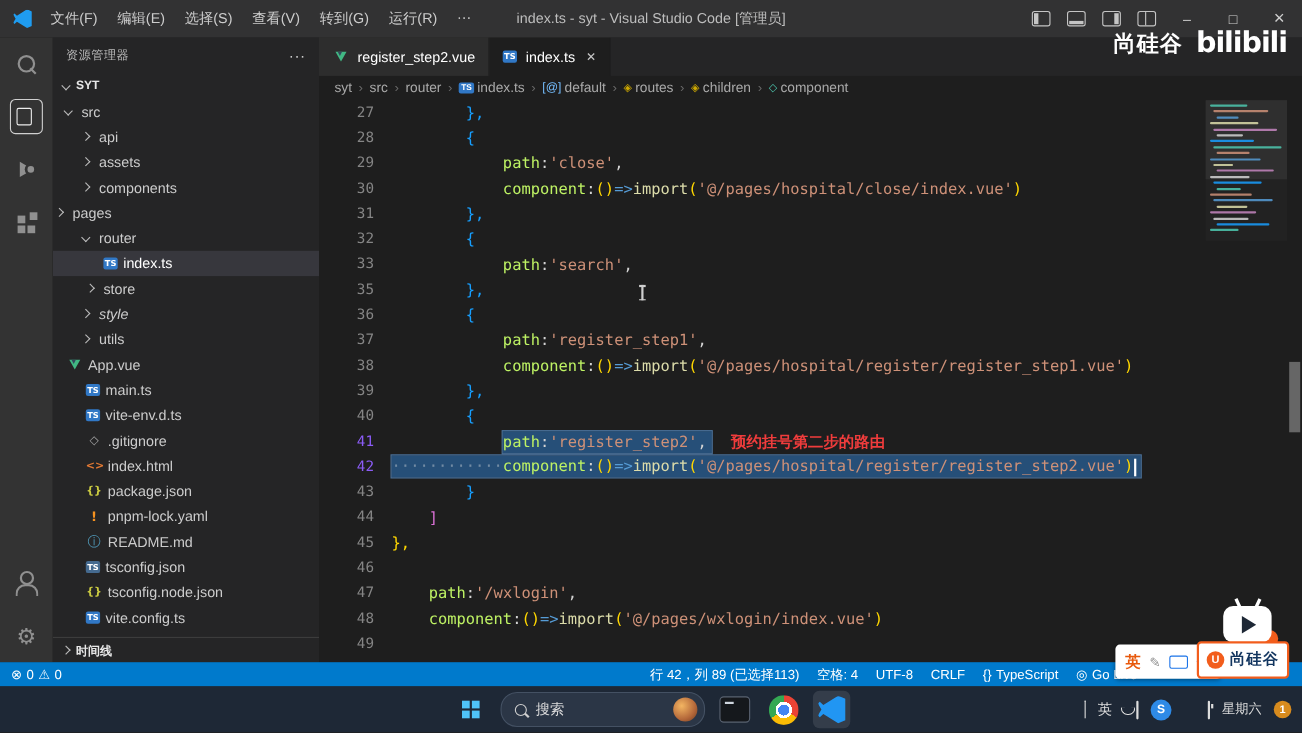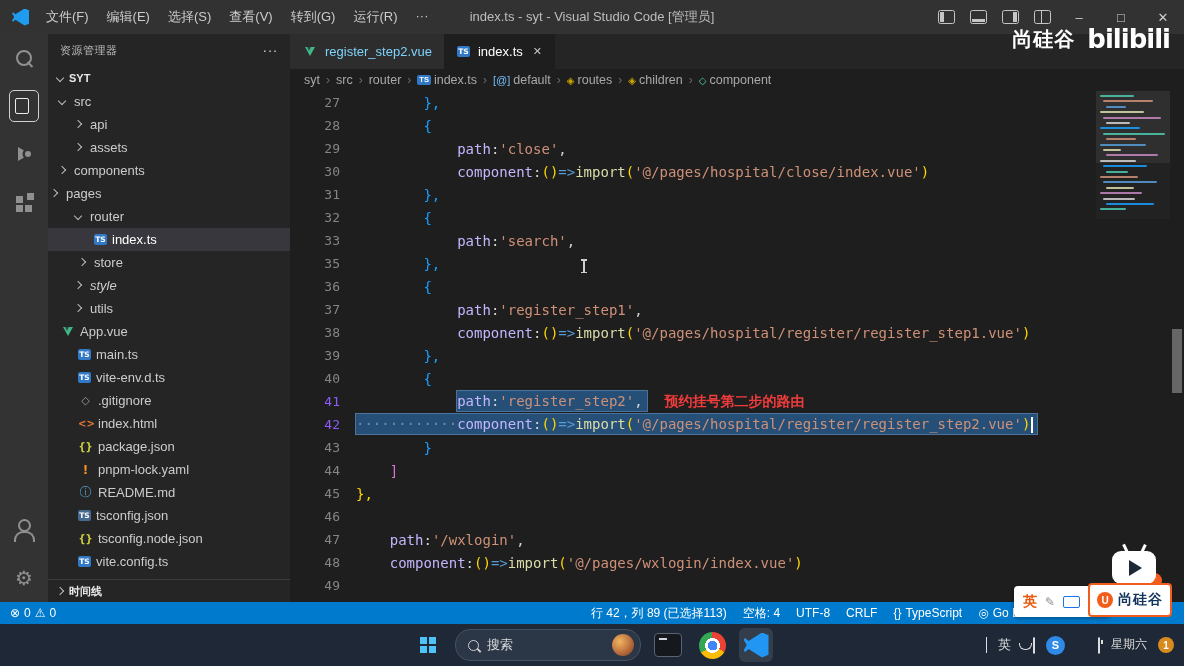--- a/index.html
+++ b/index.html
@@ -60,36 +60,36 @@
   .ic-json{color:#cbcb41;font-size:10px;}
   .ic-yaml{color:#f69220;font-size:12px;}
   .ic-md{color:#519aba;font-size:12px;font-weight:400;}
   .ic-git{color:#9e9e9e;font-size:11px;}
   .sb-timeline{height:22px;border-top:1px solid #3c3c3c;display:flex;align-items:center;font-size:11px;font-weight:700;color:#e7e7e7;padding:0 6px;flex:none;}
   
   .editor{flex:1;display:flex;flex-direction:column;background:#1e1e1e;position:relative;min-width:0;}
   .tabbar{height:35px;background:#252526;display:flex;flex:none;}
   .tab{display:flex;align-items:center;padding:0 12px;font-size:13px;border-right:1px solid #1e1e1e;white-space:nowrap;}
   .tab .tname{margin-left:6px;}
-  .tab.inactive{background:#2d2d2d;color:#7dd3fc;align-items:center;}
+  .tab.inactive{background:#2d2d2d;color:#ffffff;align-items:center;}
   .tab.active{background:#1e1e1e;color:#ffffff;}
   .tab-close{margin-left:10px;font-size:11px;color:#c5c5c5;}
   .breadcrumb{height:22px;display:flex;align-items:center;padding:0 14px;font-size:12.5px;color:#a9a9a9;gap:4px;flex:none;white-space:nowrap;}
   .bc-sep{color:#6a6a6a;font-size:12px;padding:0 2px;}
   .bc-ic{font-size:10px;margin-right:3px;}
   .bc-ic.ts{background:#3178c6;color:#fff;font-size:7.5px;font-weight:700;border-radius:2px;padding:1.5px 2px;line-height:1;}
   .bc-ic.at{color:#75beff;font-size:11px;}
   .bc-ic.array{color:#cca700;}
   .bc-ic.cube{color:#4ec9b0;}
   .code-area{flex:1;position:relative;overflow:hidden;}
   .cl{height:23px;display:flex;align-items:center;}
   .ln{width:50px;flex:none;text-align:right;padding-right:0;color:#858585;font-family:"DejaVu Sans Mono",monospace;font-size:13px;}
   .ln-a{color:#8b5cf6;}
   .lc{white-space:pre;font-family:"DejaVu Sans Mono",monospace;font-size:14px;padding-left:16px;}
-  .key{color:#c4b5fd}.str{color:#ce9178}.pun{color:#d4d4d4}.brg{color:#ffd700}
+  .key{color:#bef264}.str{color:#ce9178}.pun{color:#d4d4d4}.brg{color:#ffd700}
   .brb{color:#179fff}.brp{color:#da70d6}.arw{color:#569cd6}.fn{color:#dcdcaa}
   .sel{background:#264f78;outline:1px solid rgba(100,160,225,.65);padding:2px 4px 2px 0;}
   .dots{color:rgba(230,230,230,.4);}
   .annot{color:#f03c3c;font-family:"DejaVu Sans",sans-serif;font-size:14px;margin-left:18px;font-weight:600;}
   .caret{display:inline-block;width:1.5px;height:16px;background:#ffffff;vertical-align:middle;margin-left:1px;}
   .minimap{position:absolute;top:0;right:14px;width:74px;height:128px;background:rgba(255,255,255,0.02);}
   .minimap::before{content:'';position:absolute;inset:0 0 56px 0;background:rgba(255,255,255,0.06);}
   .mm-bar{position:absolute;height:2px;border-radius:1px;opacity:.85;}
   .vscroll{position:absolute;top:0;right:0;width:14px;bottom:0;}
   .vthumb{position:absolute;right:2px;top:238px;width:10px;height:64px;background:rgba(190,190,190,.45);}
@@ -220,21 +220,21 @@
           <span class="tlabel">src</span>
         </div>
         <div class="trow" style="padding-left: 24px;">
           <span class="chev"></span>
           <span class="tlabel">api</span>
         </div>
         <div class="trow" style="padding-left: 24px;">
           <span class="chev"></span>
           <span class="tlabel">assets</span>
         </div>
-        <div class="trow" style="padding-left: 8px;">
+        <div class="trow" style="padding-left: 24px;">
           <span class="chev"></span>
           <span class="tlabel">components</span>
         </div>
         <div class="trow" style="">
           <span class="chev"></span>
           <span class="tlabel">pages</span>
         </div>
         <div class="trow" style="padding-left: 24px;">
           <span class="chev down"></span>
           <span class="tlabel">router</span>

